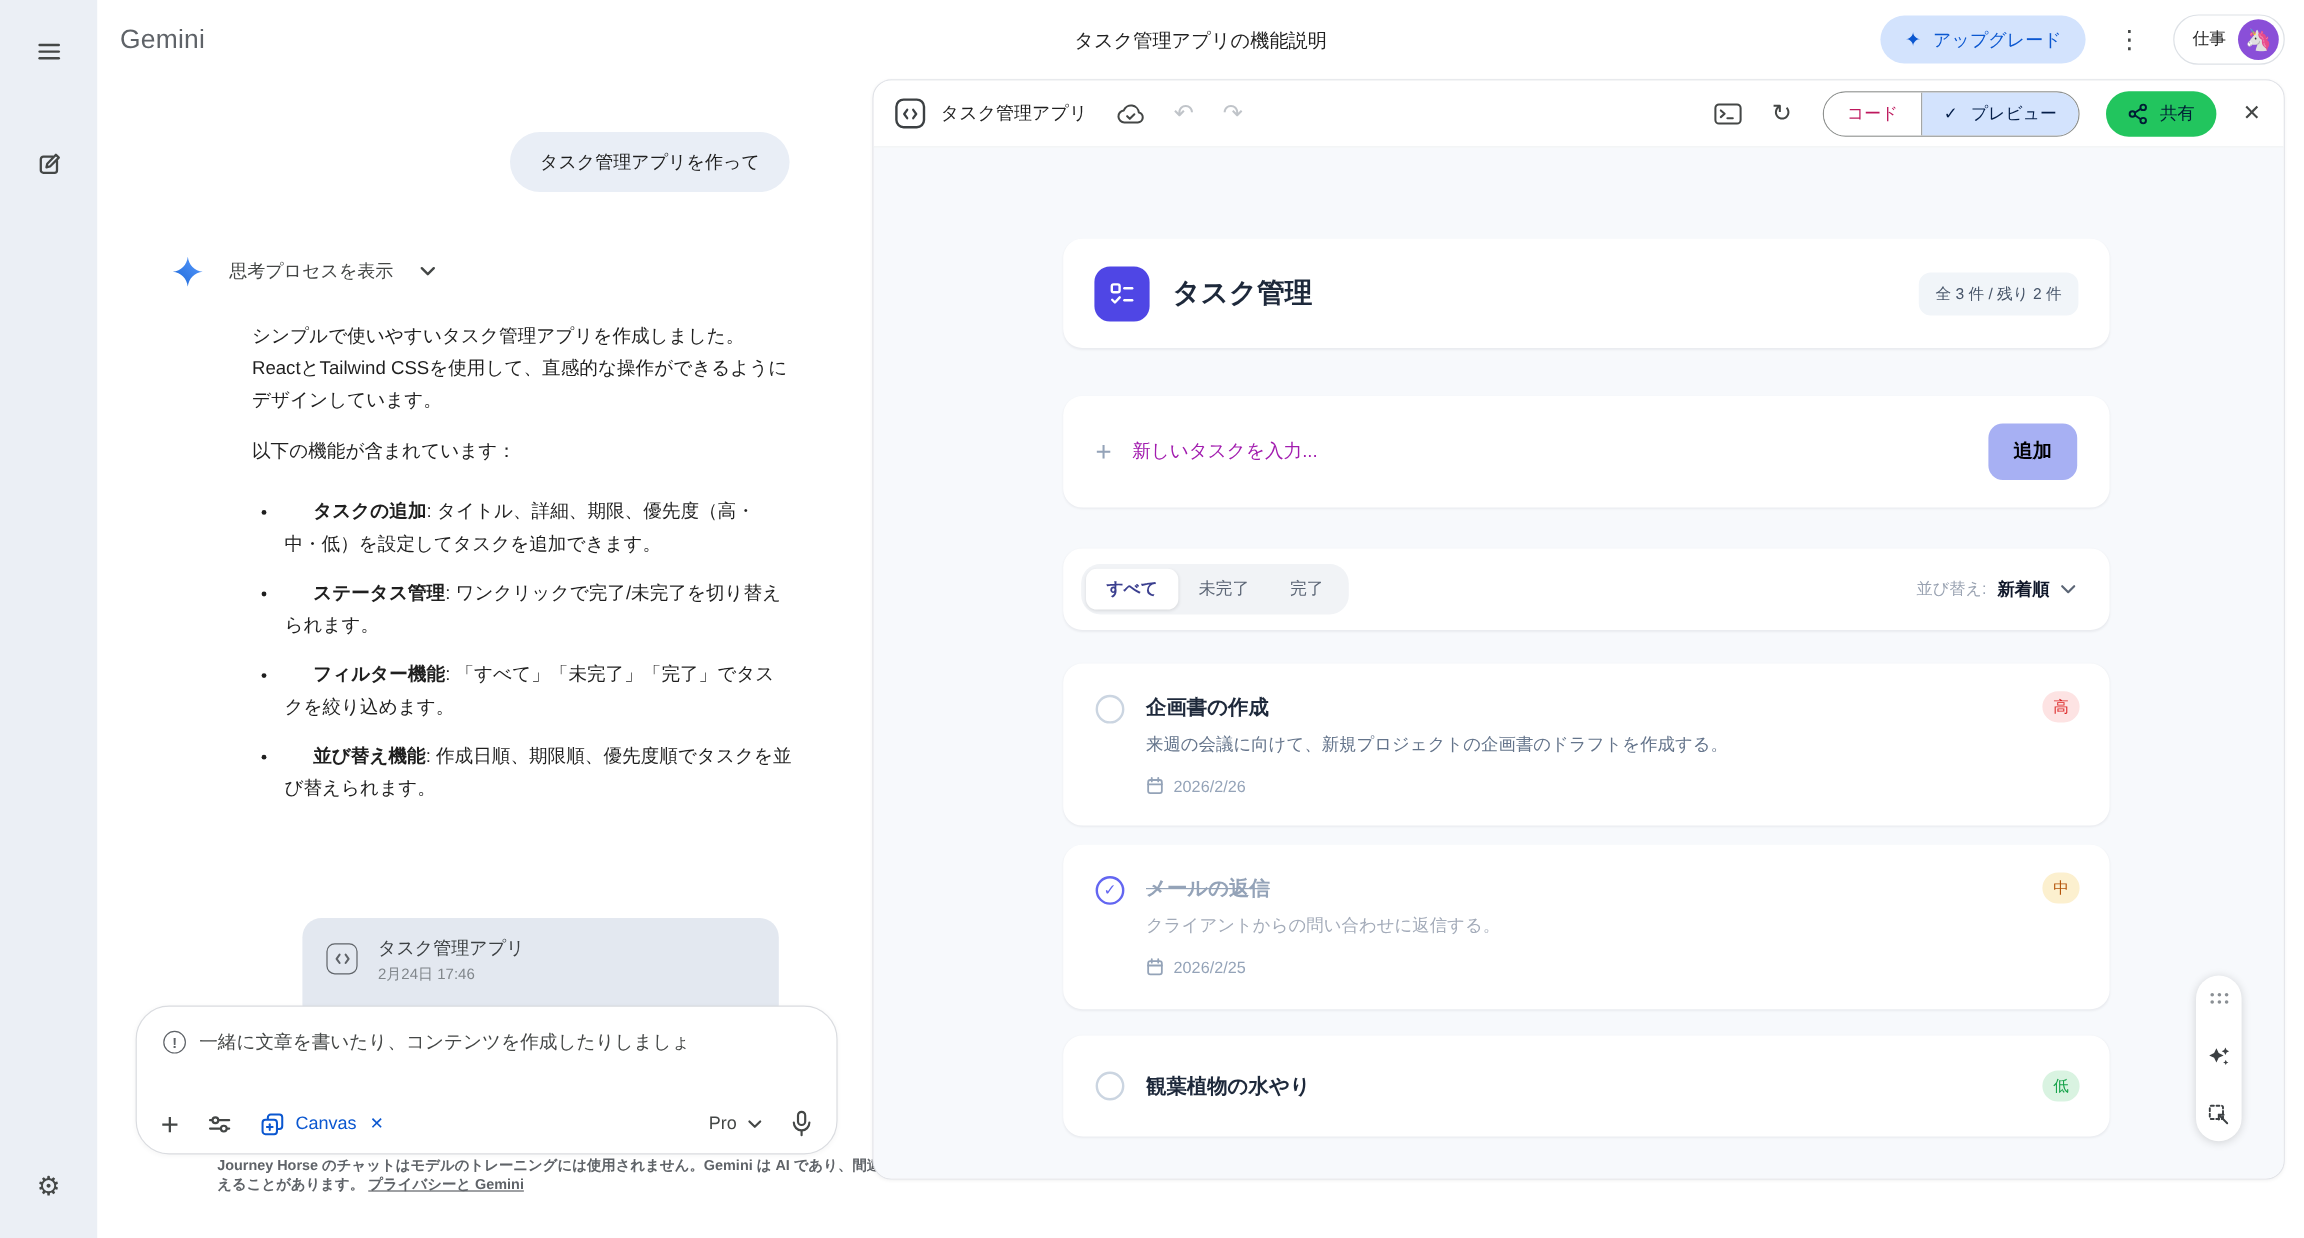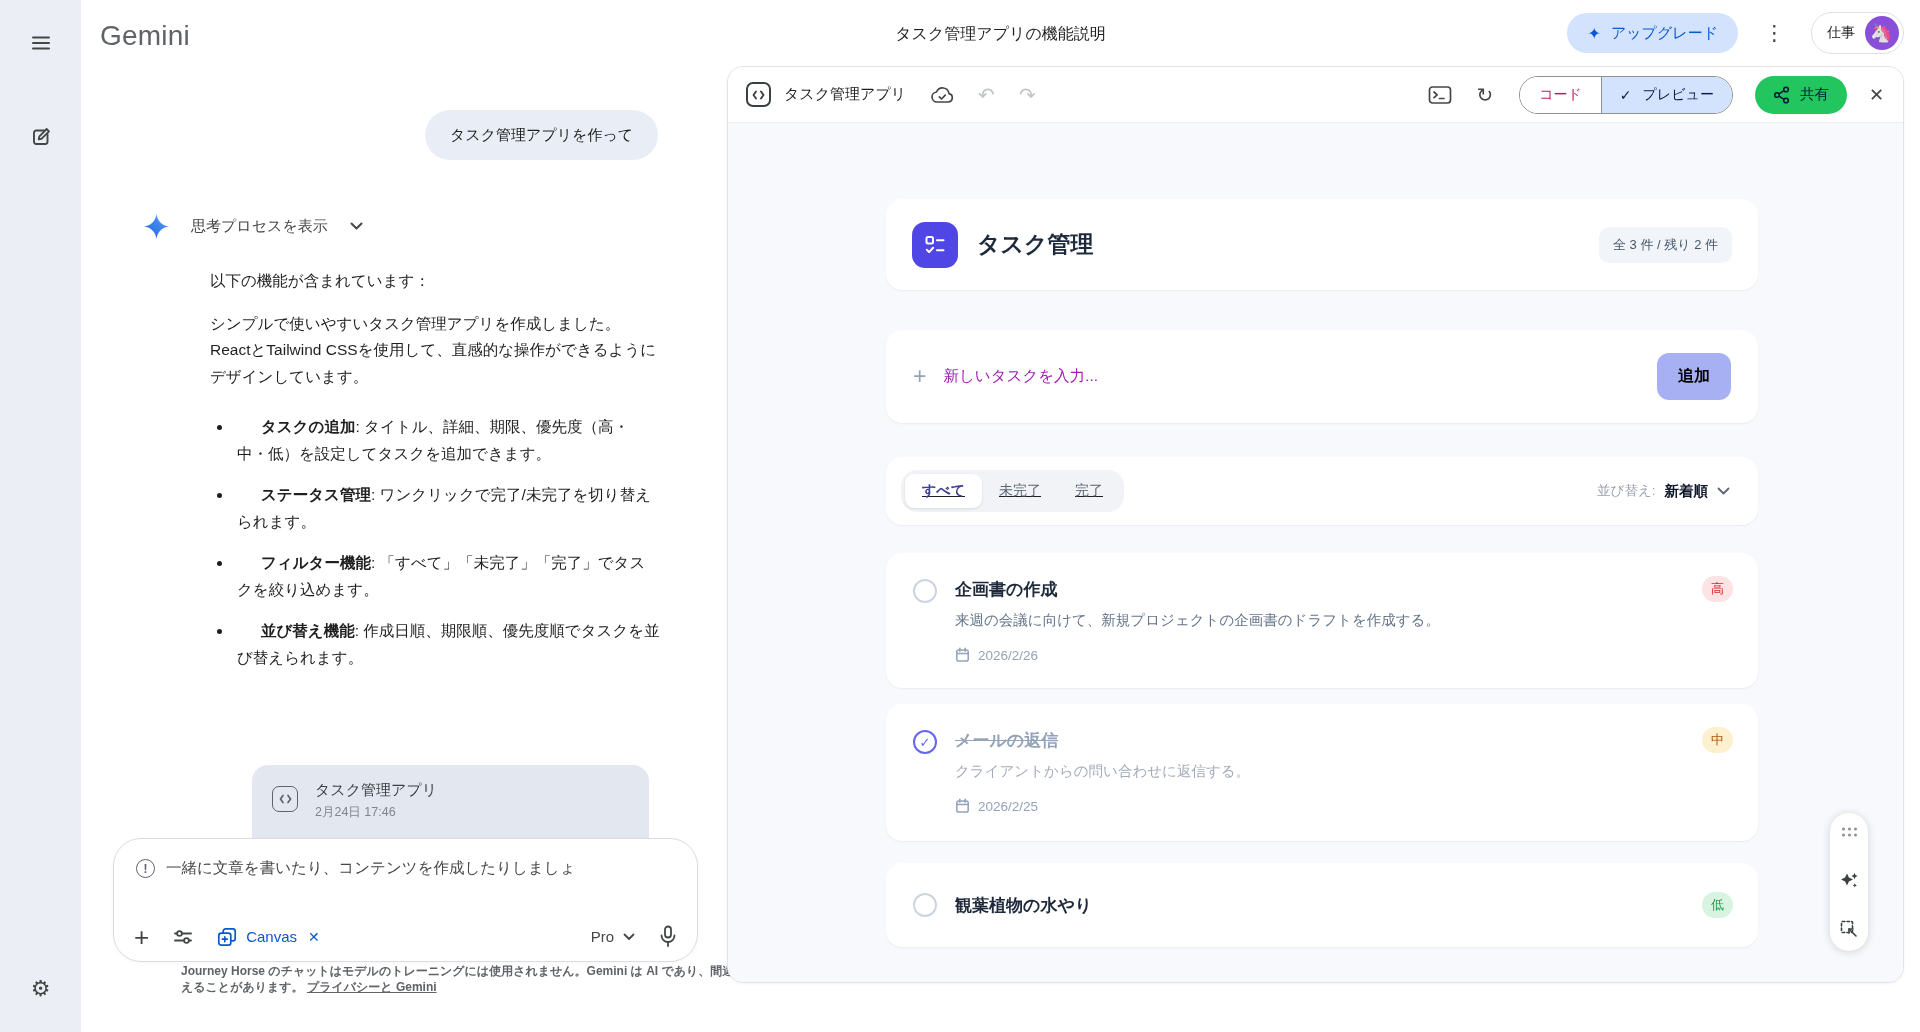--- a/index.html
+++ b/index.html
@@ -17,21 +17,21 @@
     width:81px; background:#ebeff5; flex:none; position:relative;
     display:flex; flex-direction:column; align-items:center; padding-top:22px;
   }
   .sb-btn { width:42px; height:42px; border-radius:50%; display:flex; align-items:center; justify-content:center; color:#444746; cursor:pointer; }
   .sb-edit { margin-top:52px; }
   .sb-gear { position:absolute; bottom:22px; font-size:22px; color:#444746; }
 
   
   .main { flex:1; position:relative; height:100%; }
 
-  .logo { position:absolute; left:19px; top:20px; font-size:28px; color:#5f6368; letter-spacing:.2px; }
+  .logo { position:absolute; left:19px; top:20px; font-size:22px; color:#5f6368; letter-spacing:.2px; }
   .page-title { position:absolute; left:0; right:0; top:24px; text-align:center; font-size:16px; color:#1f1f1f; }
   .top-right { position:absolute; right:16px; top:12px; display:flex; align-items:center; gap:20px; z-index:30; }
   .upgrade-pill { height:40px; border-radius:20px; background:#d3e3fd; color:#0b57d0; display:flex; align-items:center; gap:10px; padding:0 20px; font-size:15px; cursor:pointer; }
   .upgrade-pill .spark { font-size:16px; }
   .dots-btn { font-size:21px; color:#444746; cursor:pointer; padding:4px 6px; }
   .profile-pill { height:42px; border-radius:21px; background:#fff; border:1px solid #dde1e6; display:flex; align-items:center; gap:10px; padding:0 4px 0 15px; font-size:14px; color:#1f1f1f; cursor:pointer; }
   .avatar { width:34px; height:34px; border-radius:50%; background:#8a4fd8; display:flex; align-items:center; justify-content:center; font-size:18px; overflow:hidden; }
 
   
   .user-bubble {
@@ -98,21 +98,21 @@
   .app-icon { width:46px; height:46px; border-radius:13px; background:#4f46e5; display:flex; align-items:center; justify-content:center; flex:none; }
   .app-title { font-size:23px; font-weight:700; color:#1e293b; margin-left:19px; }
   .count-badge { margin-left:auto; background:#f1f5f9; border-radius:10px; padding:9px 14px; font-size:13px; color:#475569; }
 
   .input-card { margin-top:40px; height:93px; display:flex; align-items:center; padding:0 27px; }
   .plus-gray { font-size:23px; font-weight:300; color:#94a3b8; }
   .task-ph { margin-left:17px; flex:1; font-size:15.5px; color:#a21caf; cursor:text; }
   .add-btn { background:#a7b0f3; color:#000000; font-size:16px; font-weight:700; border:none; border-radius:12px; padding:13px 21px; cursor:pointer; }
 
   .filter-card { margin-top:34px; height:68px; display:flex; align-items:center; padding:0 15px; }
-  .seg2 { background:#f1f3f6; border-radius:16px; padding:4px; display:flex;text-decoration:underline; }
+  .seg2 { background:#f1f3f6; border-radius:16px; padding:4px; display:flex; }
   .seg2 .opt { padding:8px 17px; font-size:14px; color:#5b6575; border-radius:9px; cursor:pointer; }
   .seg2 .opt.sel { background:#fff; color:#3b3f8f; font-weight:700; box-shadow:0 1px 3px rgba(0,0,0,.10); }
   .sort { margin-left:auto; display:flex; align-items:center; gap:9px; padding-right:13px; cursor:pointer; }
   .sort-label { font-size:13.5px; color:#9aa3b2; }
   .sort-value { font-size:14.5px; font-weight:700; color:#0f172a; }
 
   .task-card { position:relative; padding:25px 27px; display:flex; }
   .t1 { margin-top:28px; min-height:135px; }
   .t2 { margin-top:16px; min-height:137px; }
   .t3 { margin-top:22px; min-height:84px; align-items:center; padding-top:0; padding-bottom:0; }
@@ -198,22 +198,22 @@
           </defs>
         <path d="M13 0c.9 7.3 5.7 12.1 13 13-7.3.9-12.1 5.7-13 13-.9-7.3-5.7-12.1-13-13 7.3-.9 12.1-5.7 13-13z" fill="url(#gstar)"></path>
       </svg>
       <span class="thinking-label">思考プロセスを表示</span>
       <svg width="13" height="9" viewBox="0 0 13 9" fill="none" stroke="#444746" stroke-width="2" stroke-linecap="round" stroke-linejoin="round">
         <path d="M1.5 1.5l5 5 5-5"></path>
       </svg>
     </div>
 
     <div class="response">
+      <p>シンプルで使いやすいタスク管理アプリを作成しました。ReactとTailwind CSSを使用して、直感的な操作ができるようにデザインしています。</p>
       <p>以下の機能が含まれています：</p>
-      <p>シンプルで使いやすいタスク管理アプリを作成しました。ReactとTailwind CSSを使用して、直感的な操作ができるようにデザインしています。</p>
       <ul>
         <li><b>タスクの追加</b><span>: タイトル、詳細、期限、優先度（高・中・低）を設定してタスクを追加できます。</span></li>
         <li><b>ステータス管理</b><span>: ワンクリックで完了/未完了を切り替えられます。</span></li>
         <li><b>フィルター機能</b><span>: 「すべて」「未完了」「完了」でタスクを絞り込めます。</span></li>
         <li><b>並び替え機能</b><span>: 作成日順、期限順、優先度順でタスクを並び替えられます。</span></li>
       </ul>
     </div>
 
     <div class="canvas-chip">
       <span class="chip-icon">

